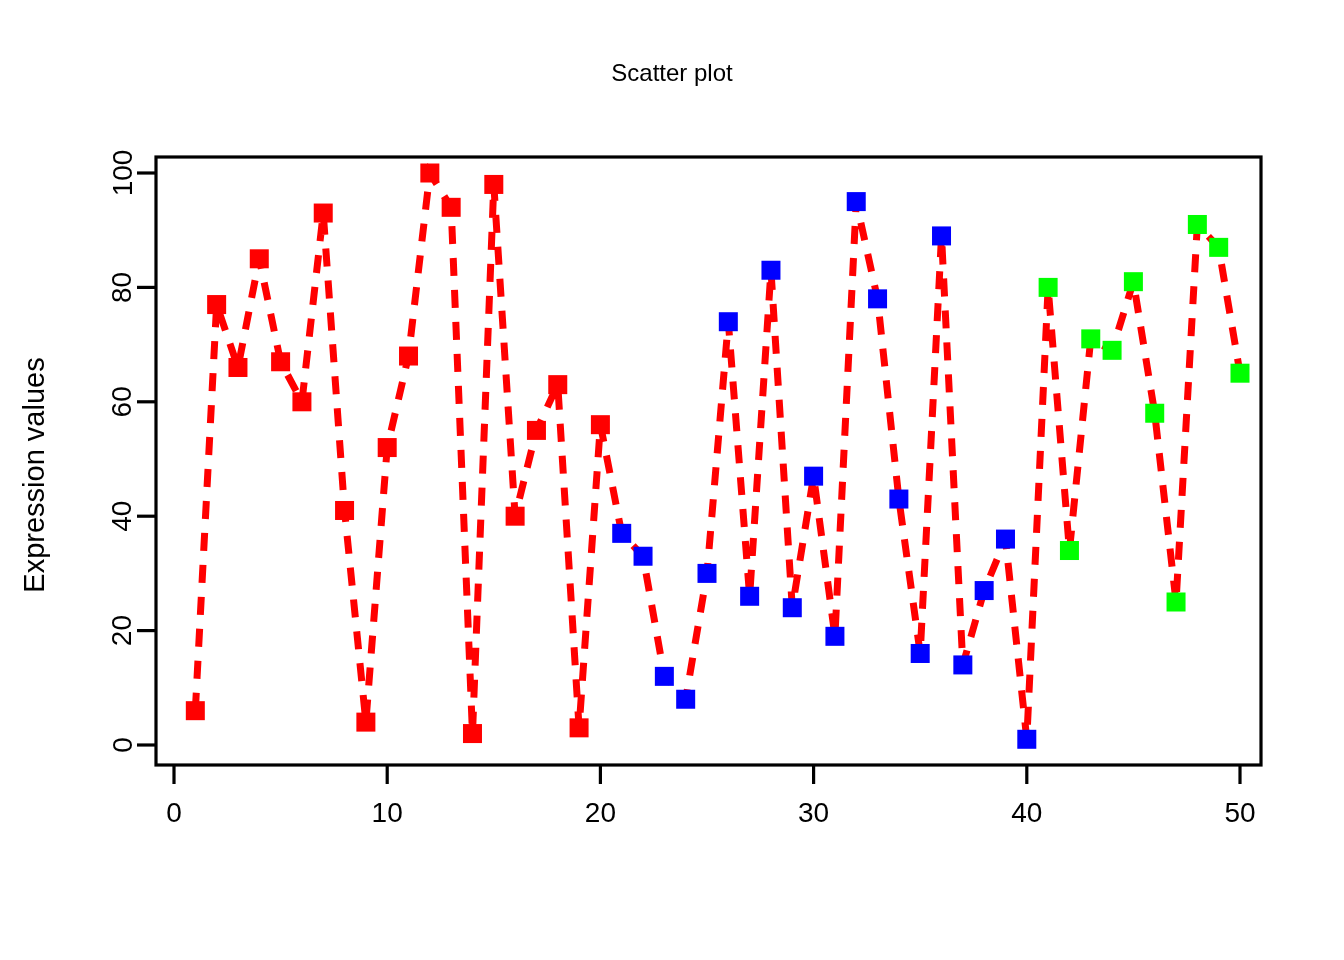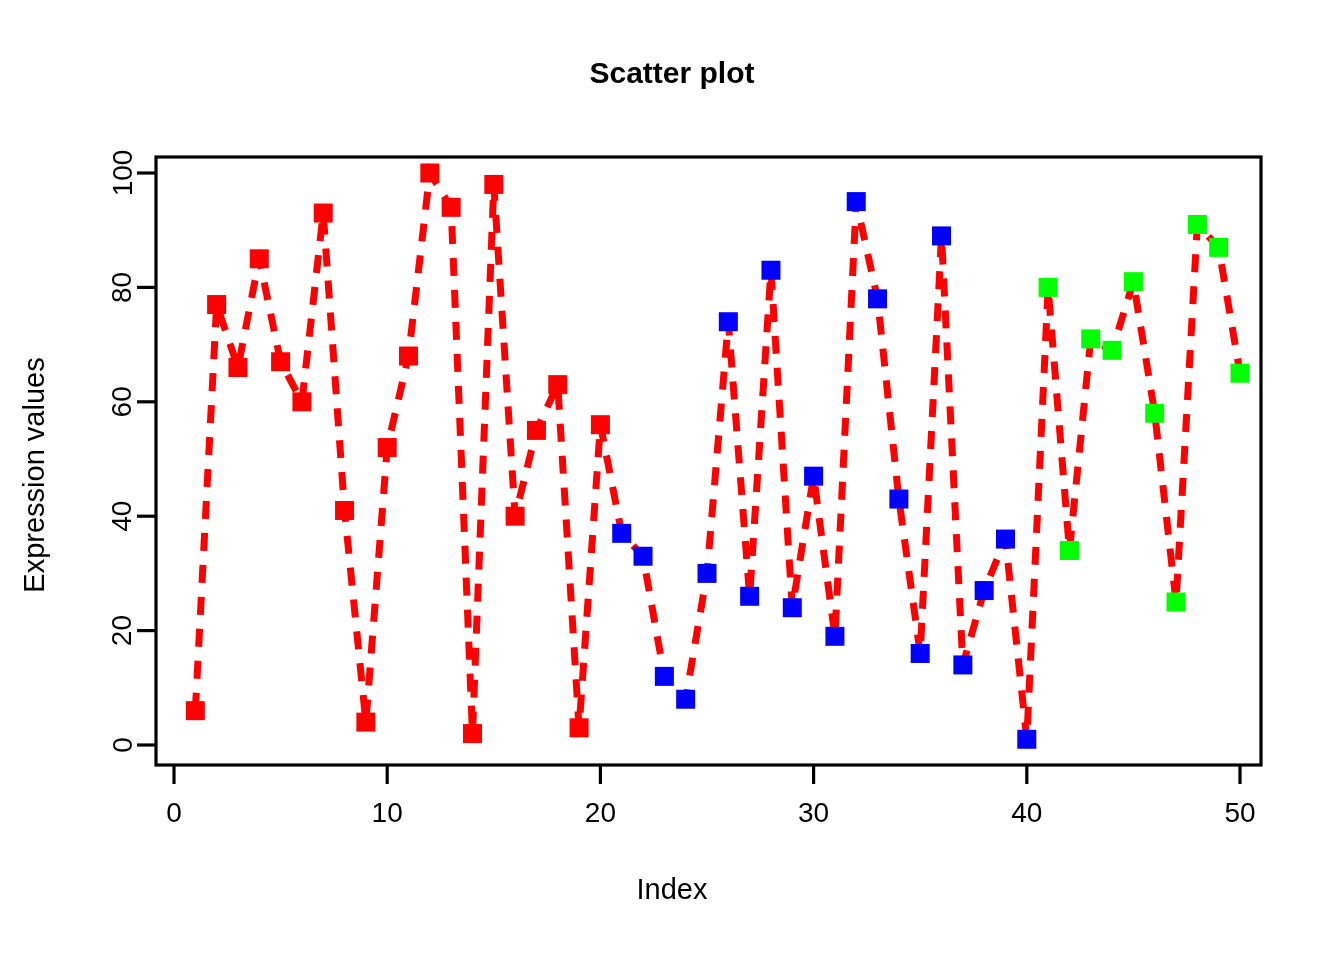--- a/index.html
+++ b/index.html
@@ -21,22 +21,22 @@
     top: 0;
     width: 1344px;
     height: 960px;
   }
   #plot-title {
     position: absolute;
     left: 0;
     top: 56px;
     width: 1344px;
     text-align: center;
-    font-size: 30px;
-    font-weight: bold;
+    font-size: 24px;
+    font-weight: normal;
     letter-spacing: 0px;
     line-height: 34px;
   }
   #xlabel {
     position: absolute;
     left: 0;
     top: 872px;
     width: 1344px;
     text-align: center;
     font-size: 29px;
@@ -72,21 +72,20 @@
     fill: #000000;
   }
 </style>
 </head>
 <body>
 
 <div id="figure">
 
   <div id="plot-title">Scatter plot</div>
 
-  <div id="xlabel">Index</div>
 
   <div id="ylabel">Expression values</div>
 
   <div id="canvas-area">
     <svg id="plot-svg" width="1344" height="960">
       <g id="axis-layer">
           <rect x="156" y="157" width="1105" height="608" fill="none" stroke="#000000" stroke-width="3.2"></rect>
           <line x1="174" y1="765" x2="174" y2="784" stroke="#000000" stroke-width="3.2"></line>
           <text x="174" y="822" text-anchor="middle" class="tick-label-x">0</text>
           <line x1="387.2" y1="765" x2="387.2" y2="784" stroke="#000000" stroke-width="3.2"></line>

